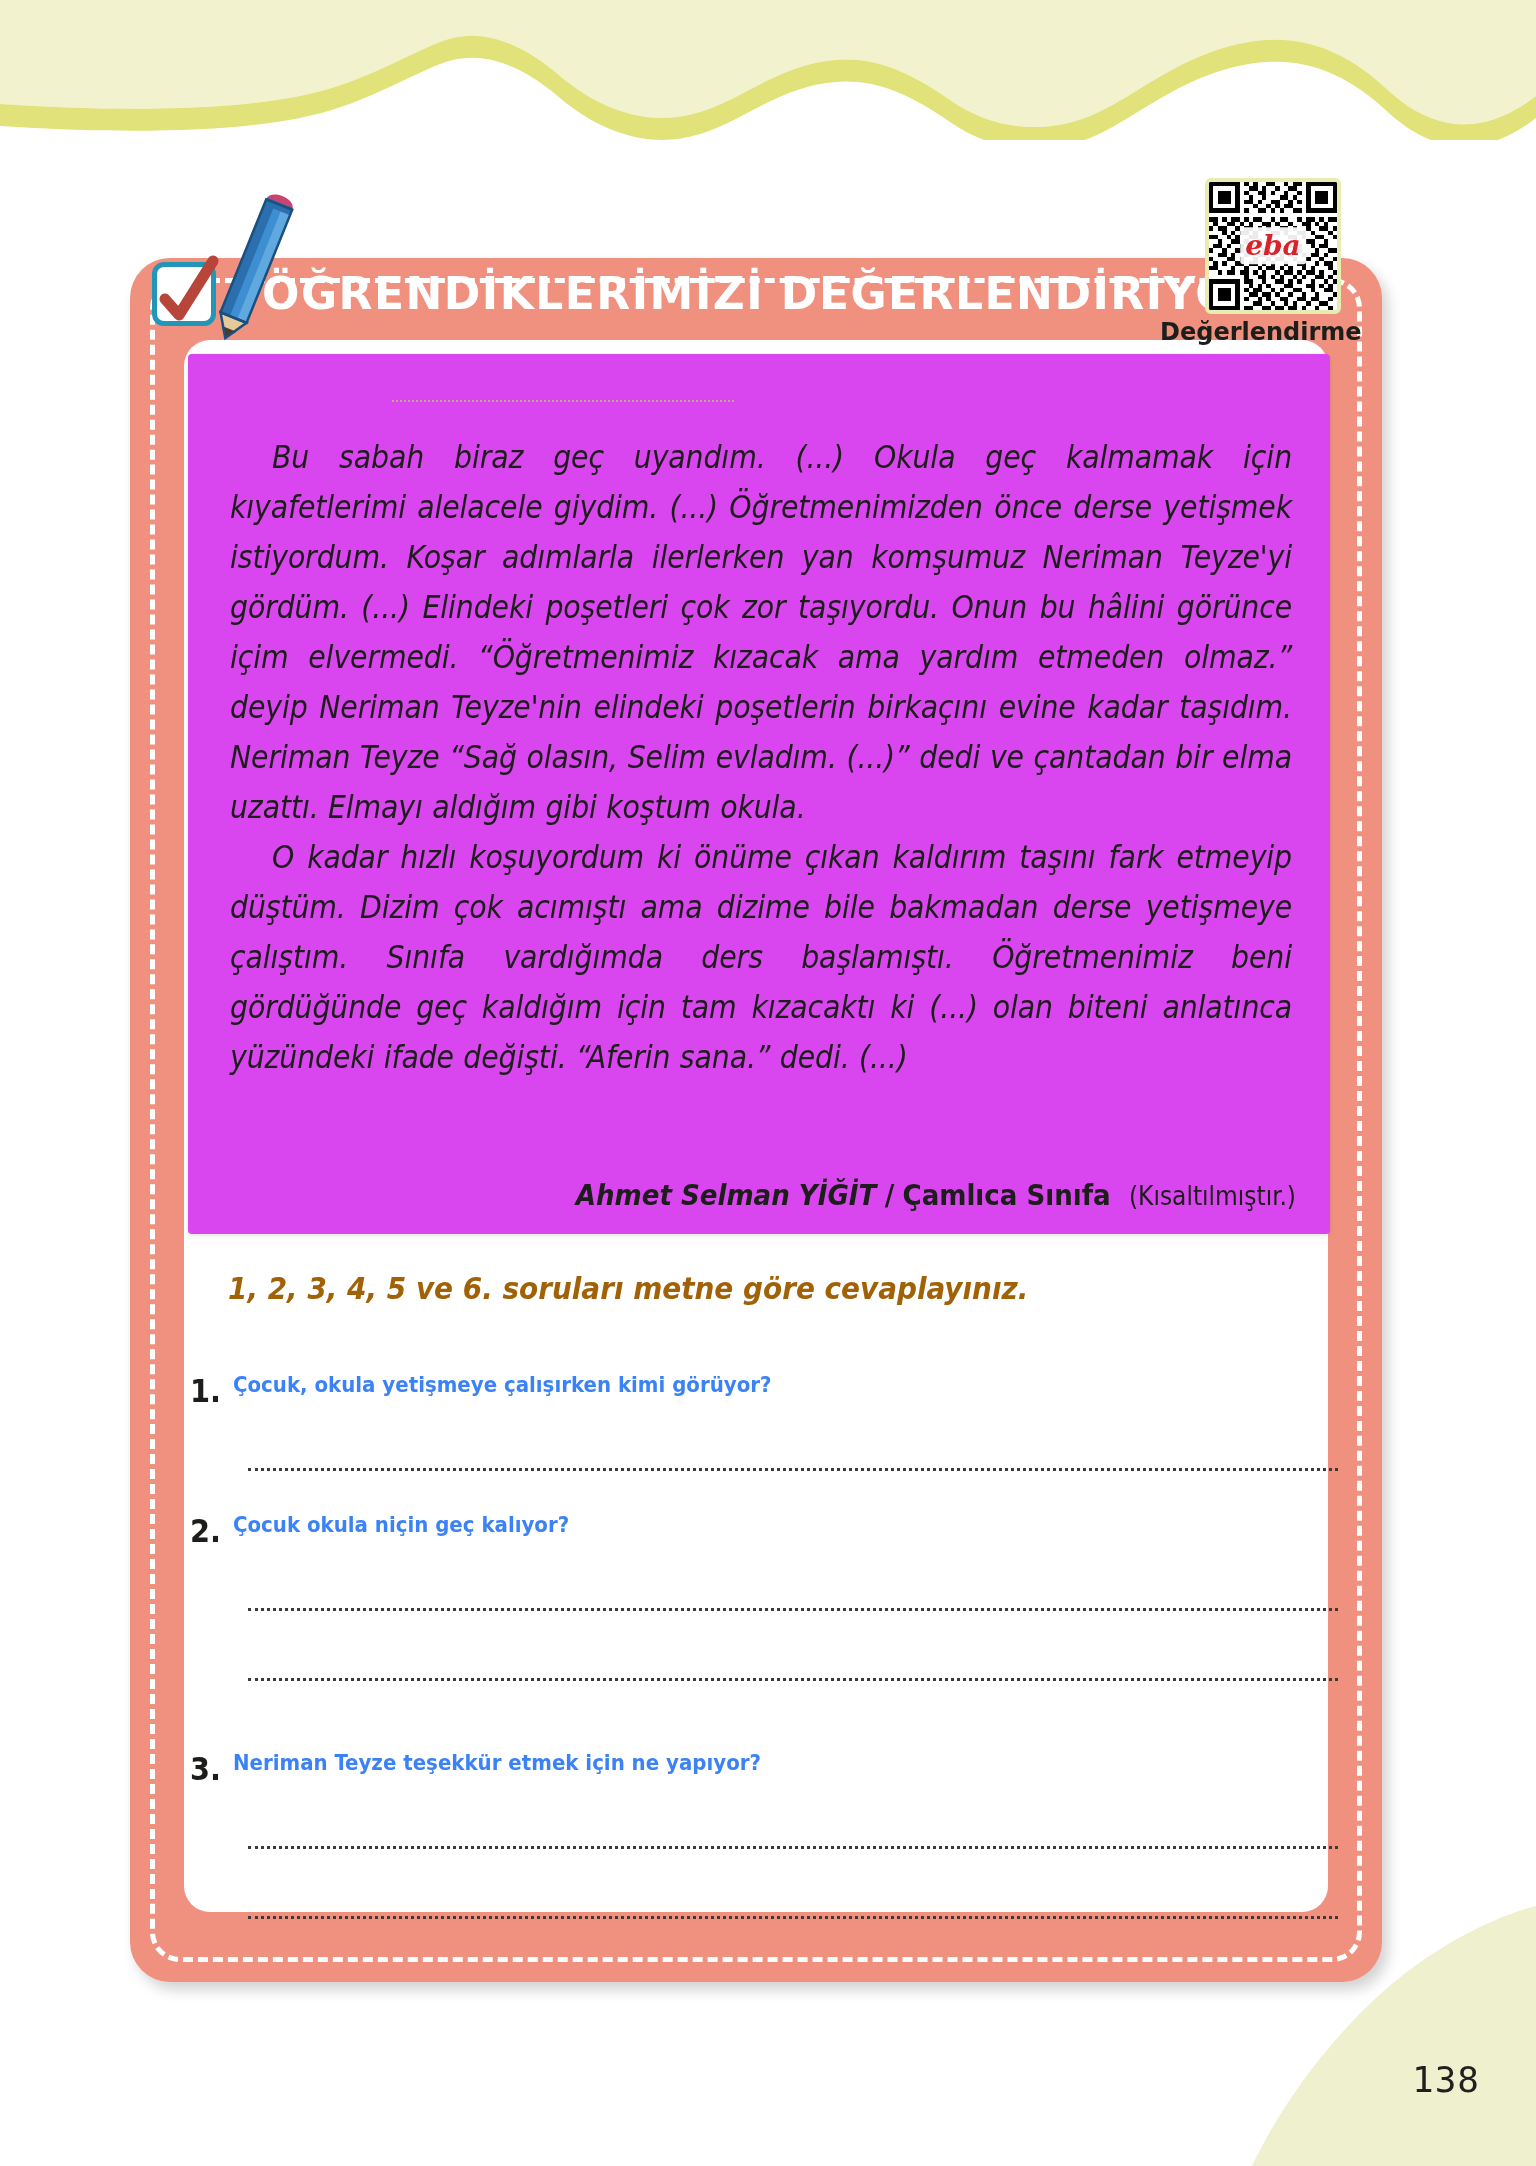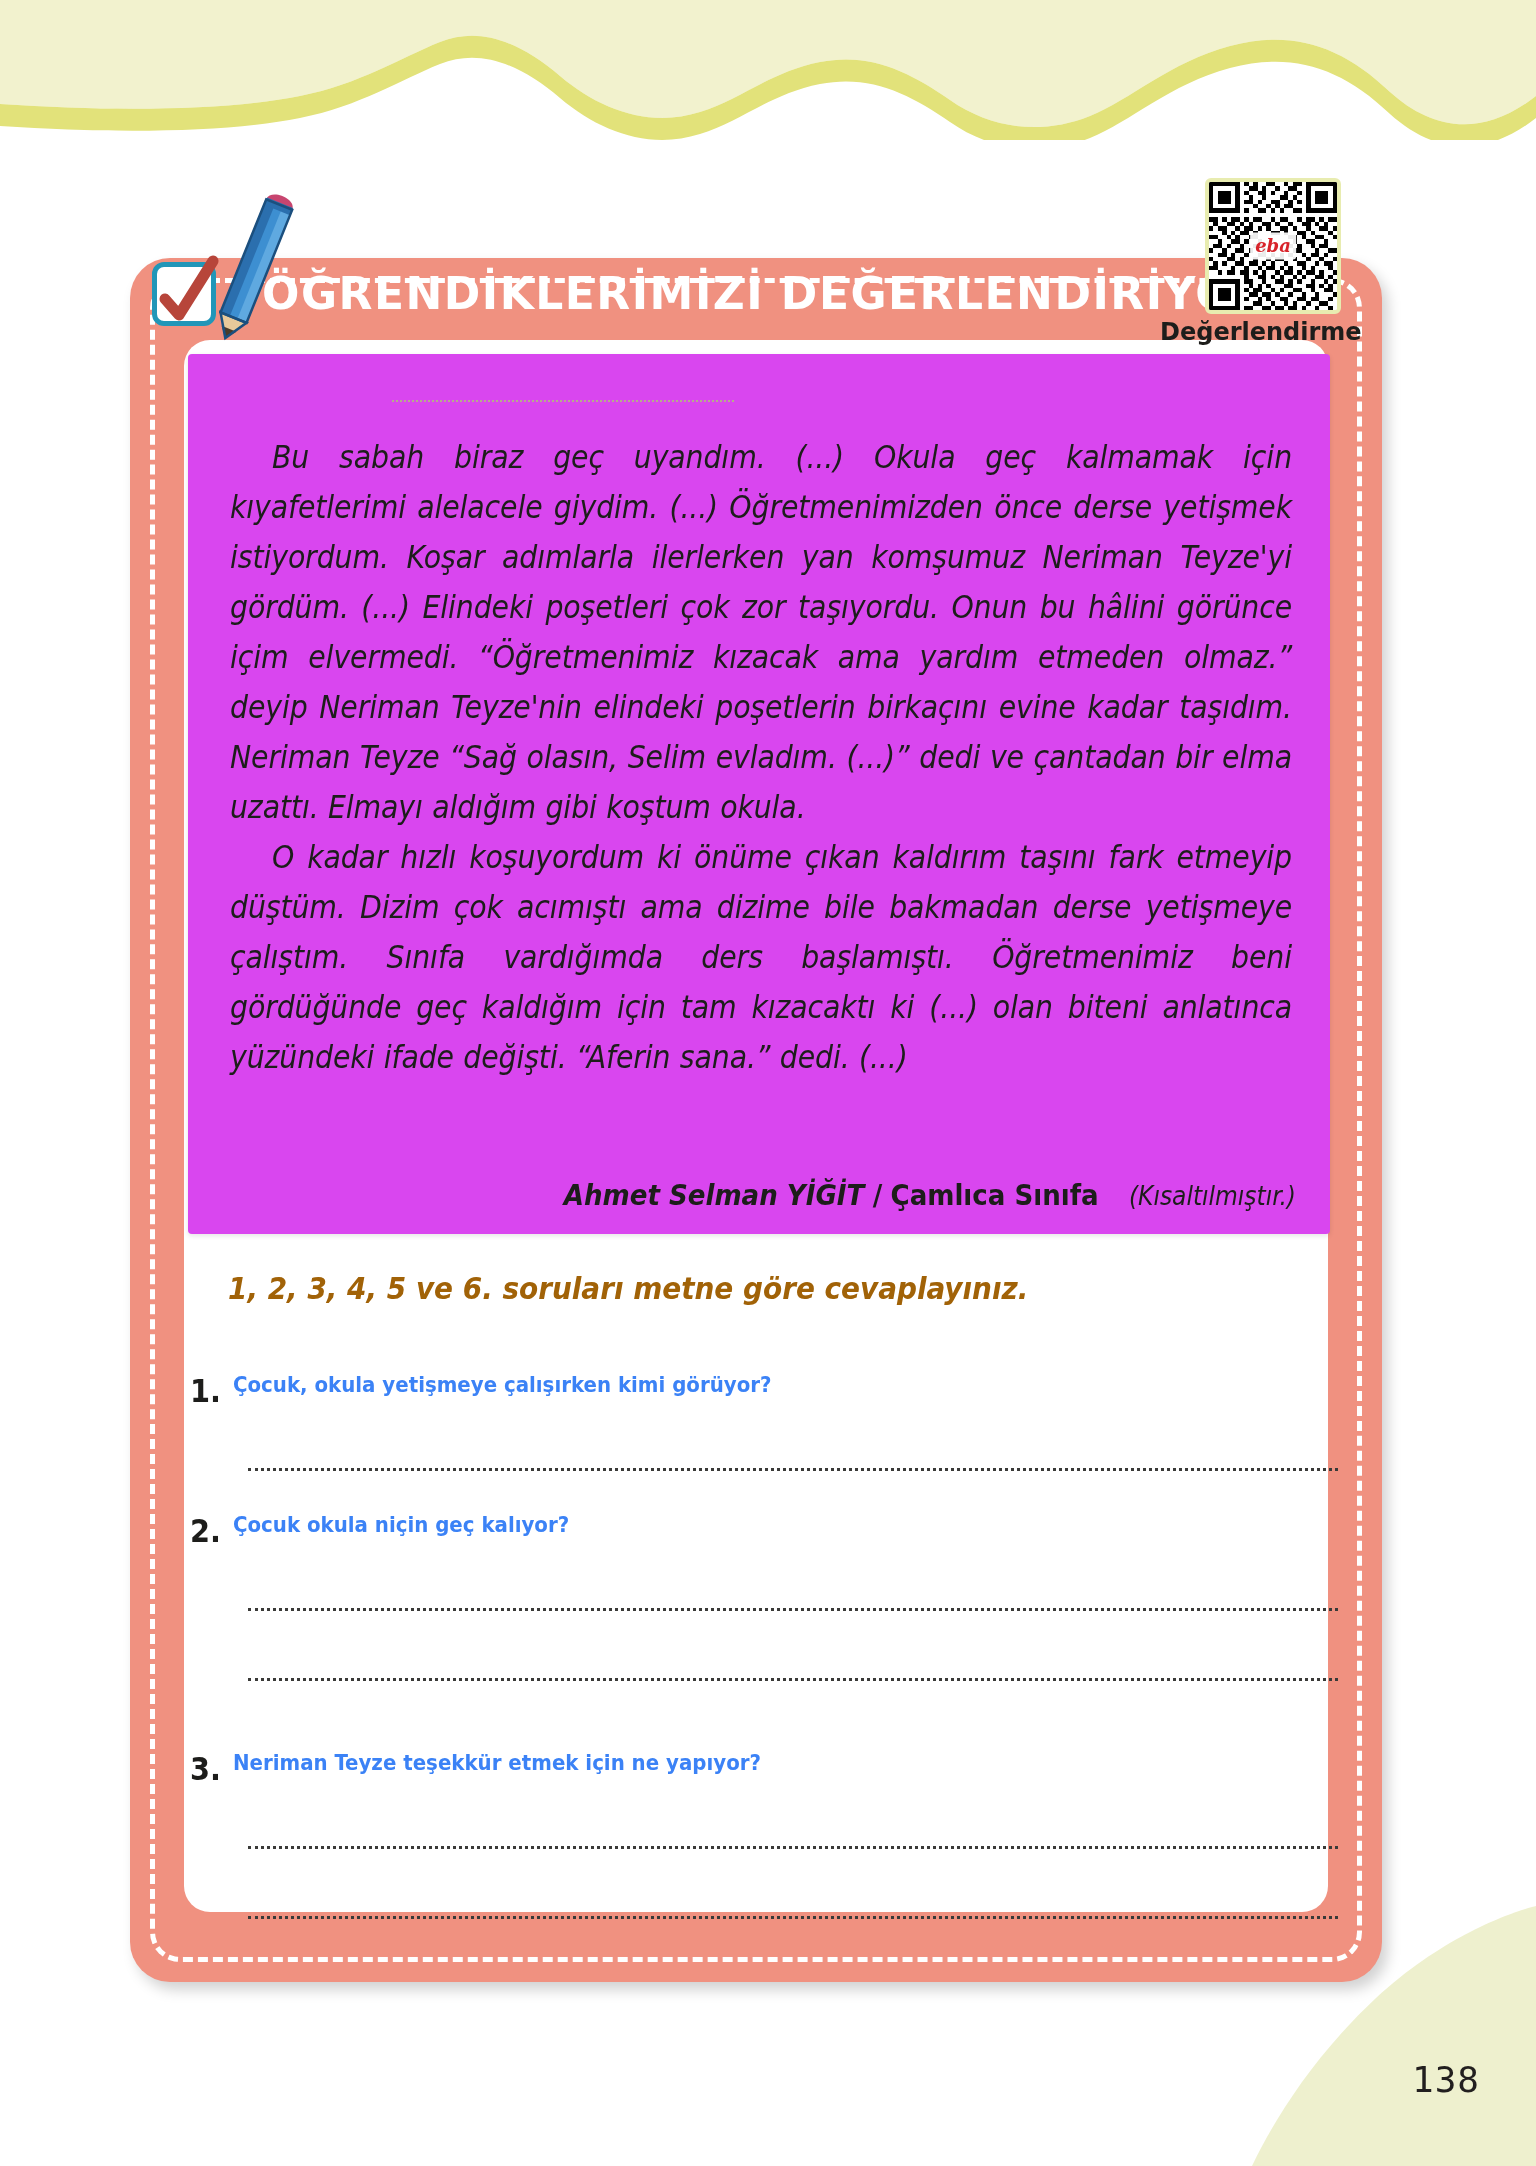--- a/index.html
+++ b/index.html
@@ -136,21 +136,21 @@
   .qr-wrap canvas, .qr-wrap svg { display: block; }
 
   .qr-logo {
     position: absolute;
     left: 50%;
     top: 50%;
     transform: translate(-50%, -50%);
     font-family: "DejaVu Serif", serif;
     font-style: italic;
     font-weight: 700;
-    font-size: 18px;
+    font-size: 28px;
     color: #d8232a;
     background: rgba(255,255,255,0.92);
     padding: 4px 5px;
     border-radius: 3px;
     line-height: 1.05;
     text-align: right;
   }
 
   .qr-caption {
     position: absolute;
@@ -215,23 +215,22 @@
     color: #1d1d1b;
     white-space: nowrap;
   }
 
   .attribution .author {
     font-weight: 700;
     font-style: italic;
   }
   .attribution .source { font-weight: 700; }
   .attribution .note {
-    font-style: italic;
     font-size: 26px;
-    margin-left: 22px;
+    margin-left: 10px;
   }
 
   
   .instruction {
     position: absolute;
     left: 228px;
     top: 1270px;
     font-family: "DejaVu Sans Condensed", "DejaVu Sans", sans-serif;
     font-style: italic;
     font-weight: 700;

